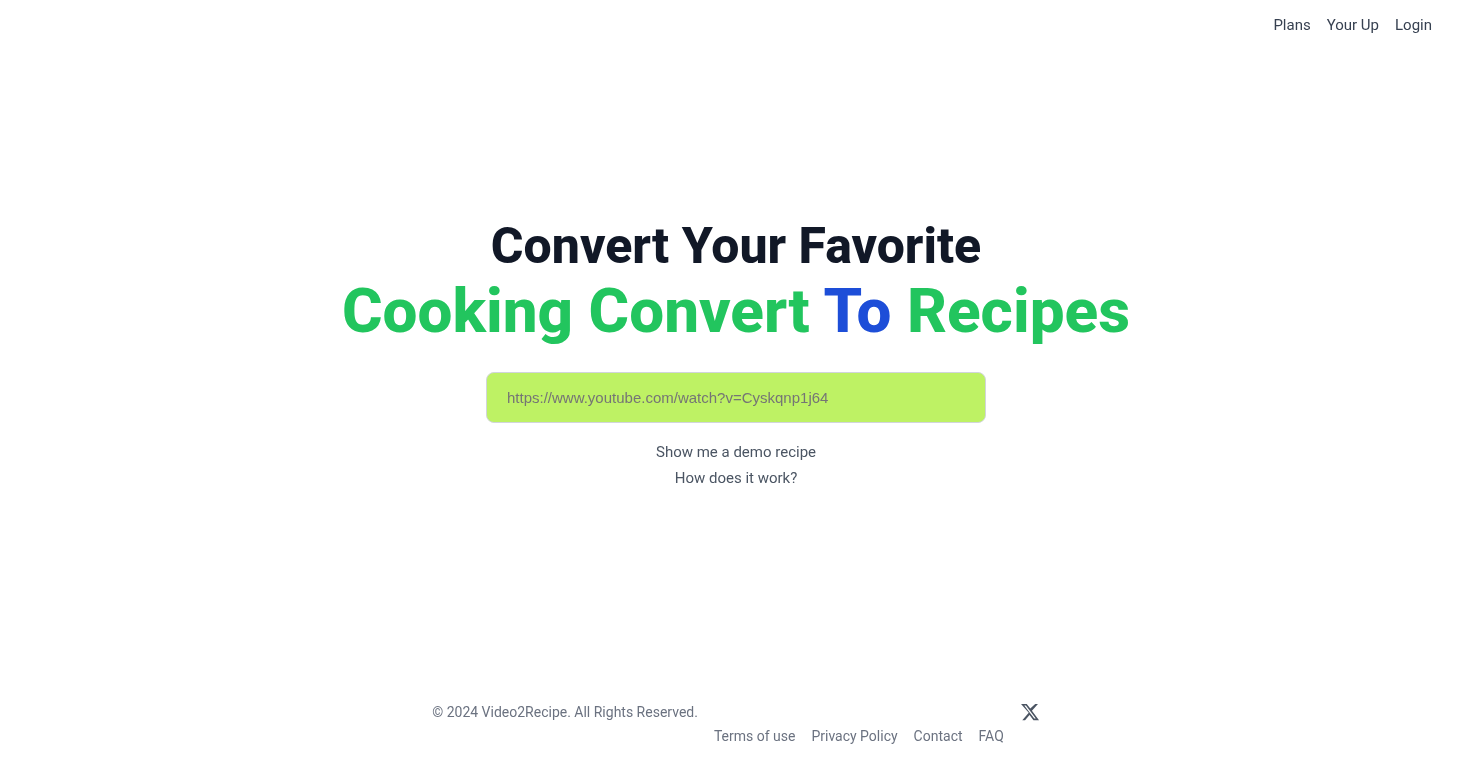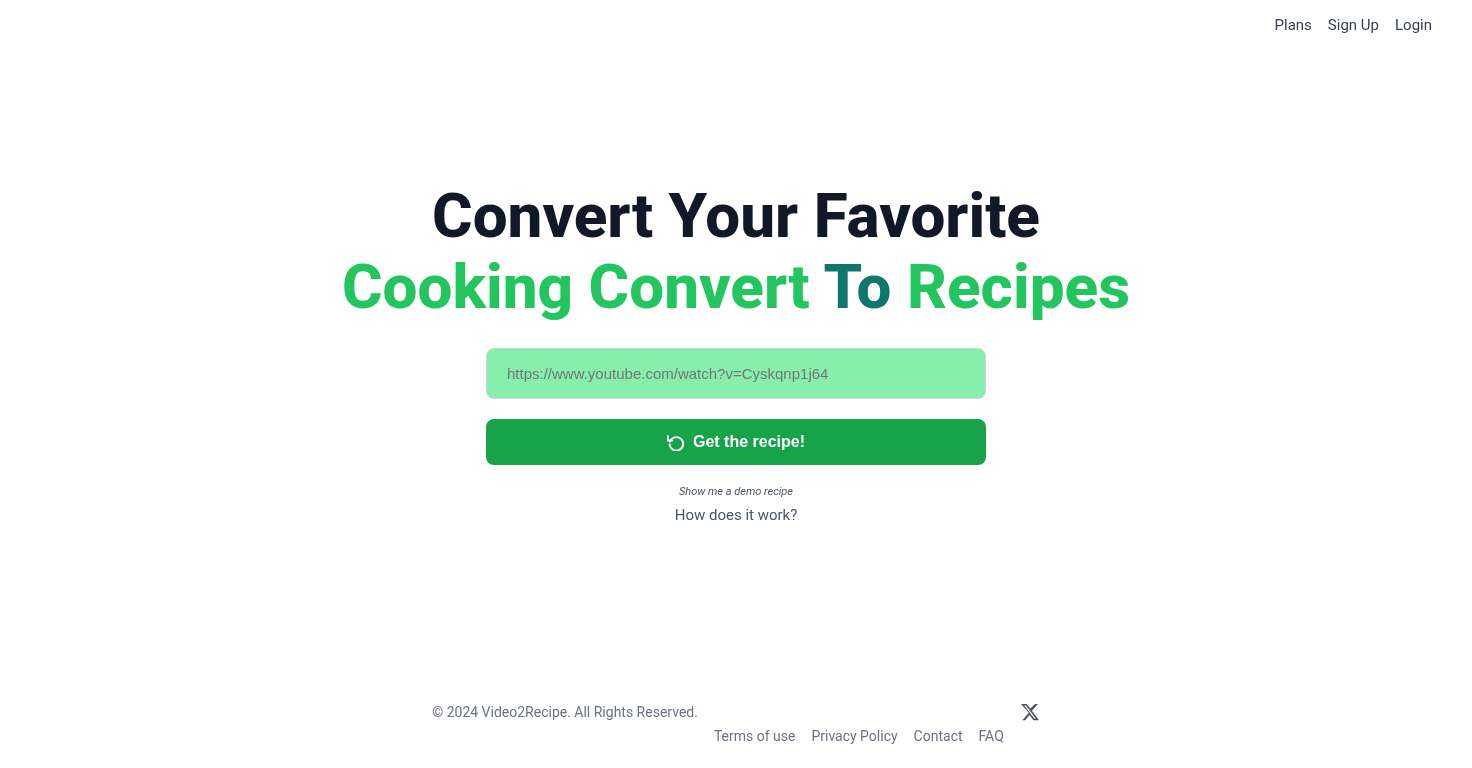--- a/index.html
+++ b/index.html
@@ -38,39 +38,39 @@
       flex: 1;
       display: flex;
       flex-direction: column;
       align-items: center;
       justify-content: center;
       padding: 40px 20px;
       text-align: center;
     }
 
     .hero-title-line1 {
-      font-size: 62px;
+      font-size: 50px;
       font-weight: 800;
       color: #111827;
       line-height: 1.1;
     }
 
     .hero-title-line2 {
       font-size: 62px;
       font-weight: 800;
       line-height: 1.2;
       margin-bottom: 24px;
     }
 
     .green-text {
       color: #22c55e;
     }
 
     .dark-text {
-      color: #0f766e;
+      color: #1d4ed8;
     }
 
     .hero-subtitle {
       font-size: 16px;
       color: #4b5563;
       max-width: 580px;
       line-height: 1.6;
       margin-bottom: 40px;
     }
 
@@ -81,21 +81,21 @@
     }
 
     .url-input {
       width: 100%;
       padding: 16px 20px;
       border: 1.5px solid #d1d5db;
       border-radius: 8px;
       font-size: 15px;
       color: #6b7280;
       outline: none;
-      background: #86efac;
+      background: #bef264;
     }
 
     .cta-button {
       display: flex;
       align-items: center;
       justify-content: center;
       gap: 8px;
       background-color: #16a34a;
       color: #ffffff;
       border: none;
@@ -111,25 +111,24 @@
 
     .refresh-icon {
       display: inline-block;
       width: 18px;
       height: 18px;
     }
 
     .demo-link {
       display: block;
       color: #4b5563;
-      font-size: 11px;
+      font-size: 15px;
       text-decoration: none;
       margin-bottom: 8px;
       cursor: pointer;
-      font-style: italic;
     }
 
     .how-link {
       display: block;
       color: #4b5563;
       font-size: 15px;
       text-decoration: none;
       cursor: pointer;
       text-align: right;
     }
@@ -164,49 +163,40 @@
       justify-content: center;
       color: #4b5563;
       cursor: pointer;
     }
   </style>
 </head>
 <body>
 
 <nav>
   <a class="nav-link" href="#">Plans</a>
-  <a class="nav-link" href="#">Sign Up</a>
+  <a class="nav-link" href="#">Your Up</a>
   <a class="nav-link" href="#">Login</a>
 </nav>
 
 <main>
   <h1 class="hero-title-line1">Convert Your Favorite</h1>
   <h1 class="hero-title-line2">
     <span class="green-text">Cooking</span>
     <span> </span>
     <span class="green-text">Convert</span>
     <span> </span>
     <span class="dark-text">To</span>
     <span> </span>
     <span class="green-text">Recipes</span>
   </h1>
 
   <div class="input-container">
     <input class="url-input" type="text" placeholder="https://www.youtube.com/watch?v=Cyskqnp1j64" style="">
   </div>
 
-  <button class="cta-button">
-    <span class="refresh-icon">
-      <svg viewBox="0 0 24 24" fill="none" stroke="white" stroke-width="2.5" stroke-linecap="round" stroke-linejoin="round" width="18" height="18">
-        <polyline points="1 4 1 10 7 10"></polyline>
-        <path d="M3.51 15a9 9 0 1 0 .49-3.5"></path>
-      </svg>
-    </span>
-    <span>Get the recipe!</span>
-  </button>
 
   <a class="demo-link" href="#">Show me a demo recipe</a>
   <a class="how-link" href="#">How does it work?</a>
 </main>
 
 <footer>
   <span class="footer-copyright">© 2024 Video2Recipe. All Rights Reserved.</span>
   <a class="footer-link" href="#">Terms of use</a>
   <a class="footer-link" href="#">Privacy Policy</a>
   <a class="footer-link" href="#">Contact</a>

